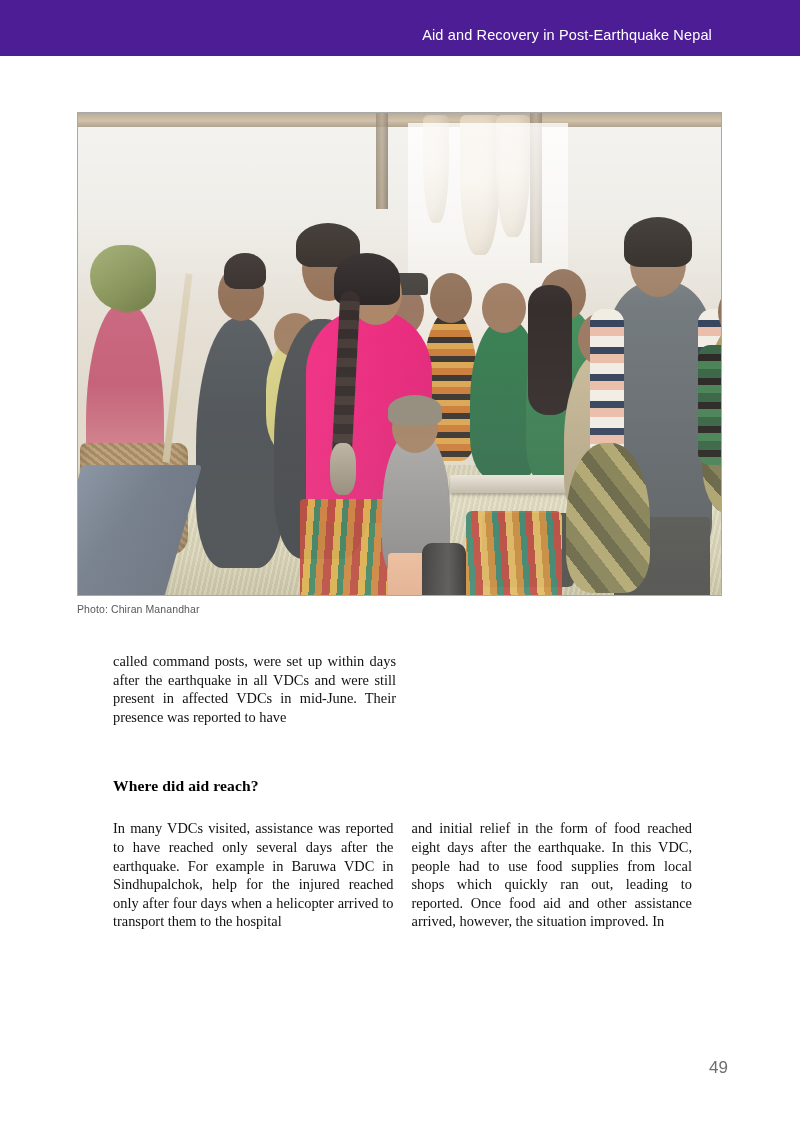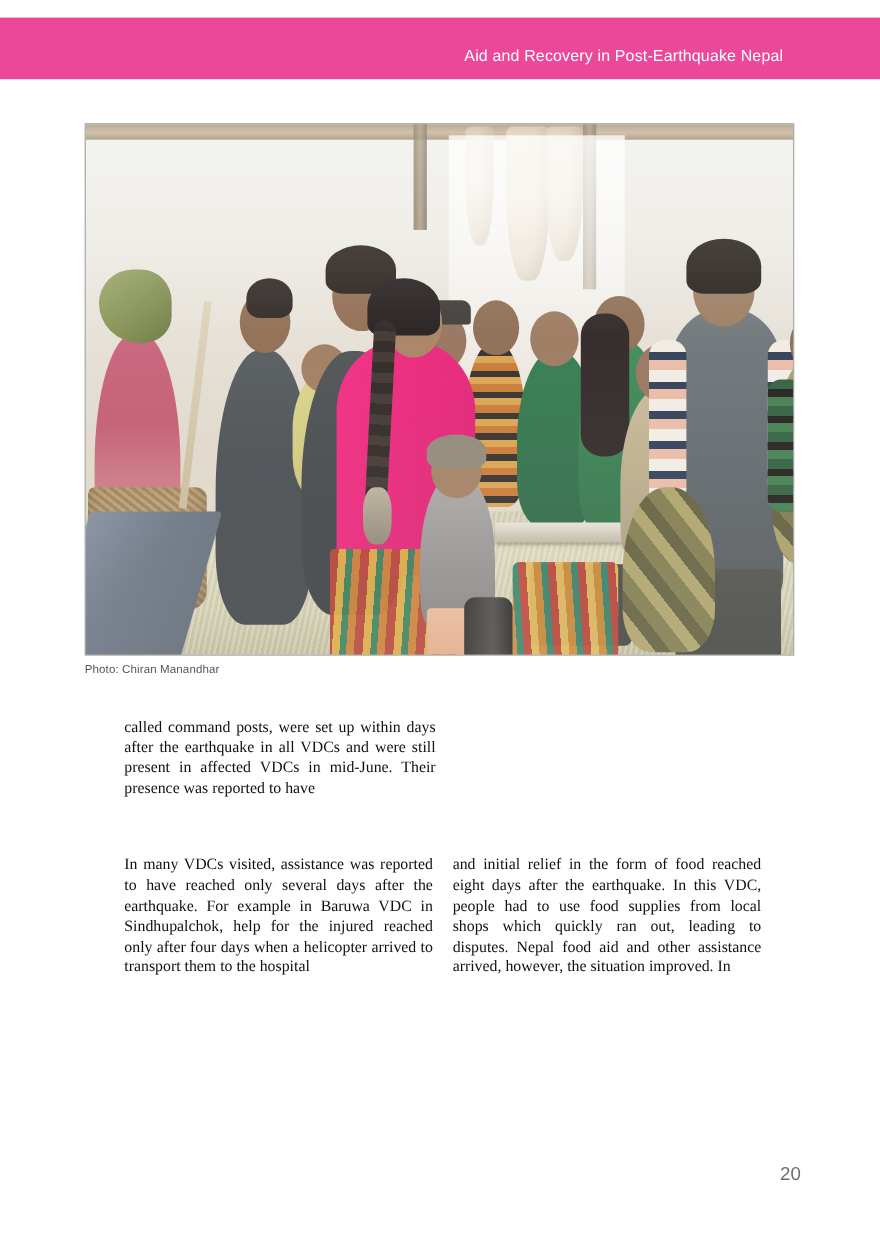--- a/index.html
+++ b/index.html
@@ -11,24 +11,24 @@
     width: 800px;
     height: 1131px;
     position: relative;
     font-family: "Liberation Serif", serif;
     overflow: hidden;
   }
 
   
   .header-band {
     position: absolute;
-    left: 0; top: 16px;
+    left: 0; top: 0;
     width: 800px;
     height: 56px;
-    background: #ec4899;
+    background: #4c1d95;
     text-align: right;
   }
   .header-title {
     position: absolute;
     right: 88px;
     top: 27px;
     color: #ffffff;
     font-family: "Liberation Sans", sans-serif;
     font-size: 14.5px;
     letter-spacing: 0.15px;
@@ -294,26 +294,27 @@
 
 <div class="content">
 
   <div class="cols">
     <div class="col">
       <p class="body">called command posts, were set up within days after the earthquake in all VDCs and were still present in affected VDCs in mid-June. Their presence was reported to have</p>
     </div>
   </div>
 
   <div class="heading-wrap">
+    <h2 class="section-heading">Where did aid reach?</h2>
   </div>
 
   <div class="cols lower-cols">
     <div class="col">
       <p class="body">In many VDCs visited, assistance was reported to have reached only several days after the earthquake. For example in Baruwa VDC in Sindhupalchok, help for the injured reached only after four days when a helicopter arrived to transport them to the hospital</p>
     </div>
     <div class="col">
-      <p class="body">and initial relief in the form of food reached eight days after the earthquake. In this VDC, people had to use food supplies from local shops which quickly ran out, leading to disputes. Nepal food aid and other assistance arrived, however, the situation improved. In</p>
+      <p class="body">and initial relief in the form of food reached eight days after the earthquake. In this VDC, people had to use food supplies from local shops which quickly ran out, leading to reported. Once food aid and other assistance arrived, however, the situation improved. In</p>
     </div>
   </div>
 
 </div>
 
-<div class="folio">20</div>
+<div class="folio">49</div>
 
 </body></html>

